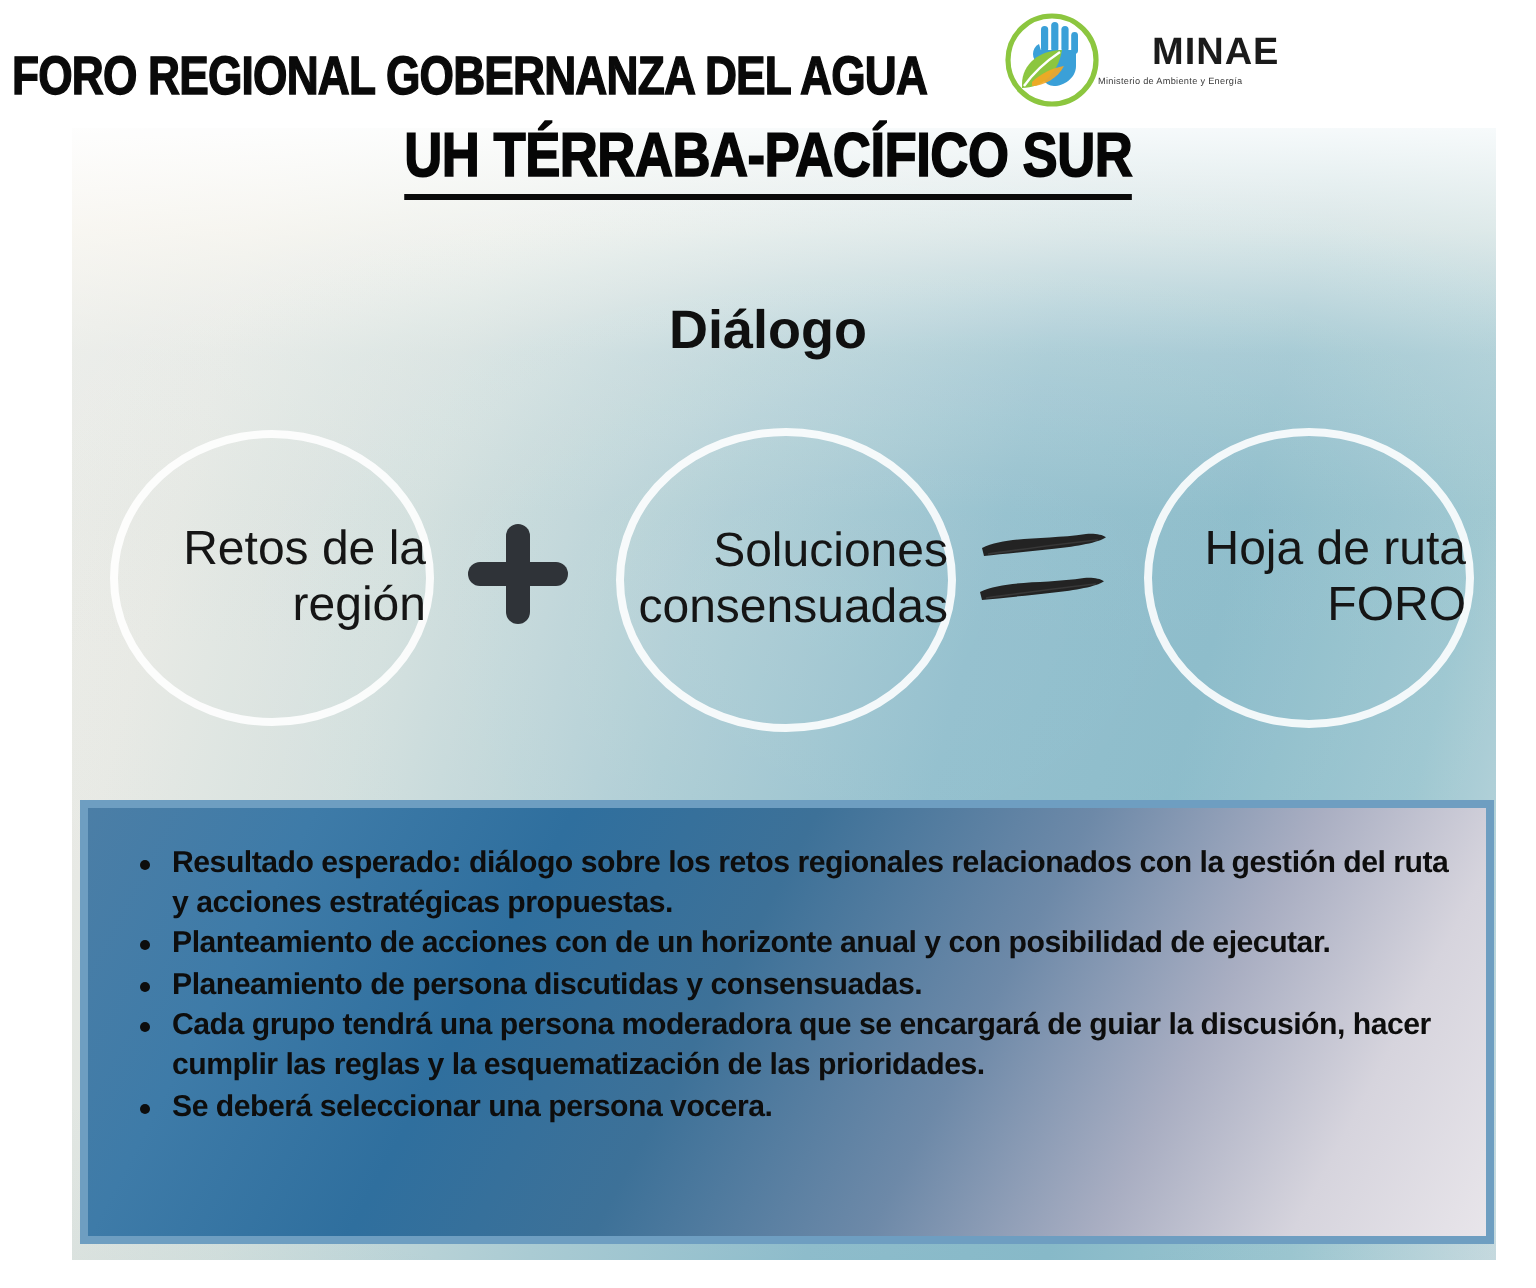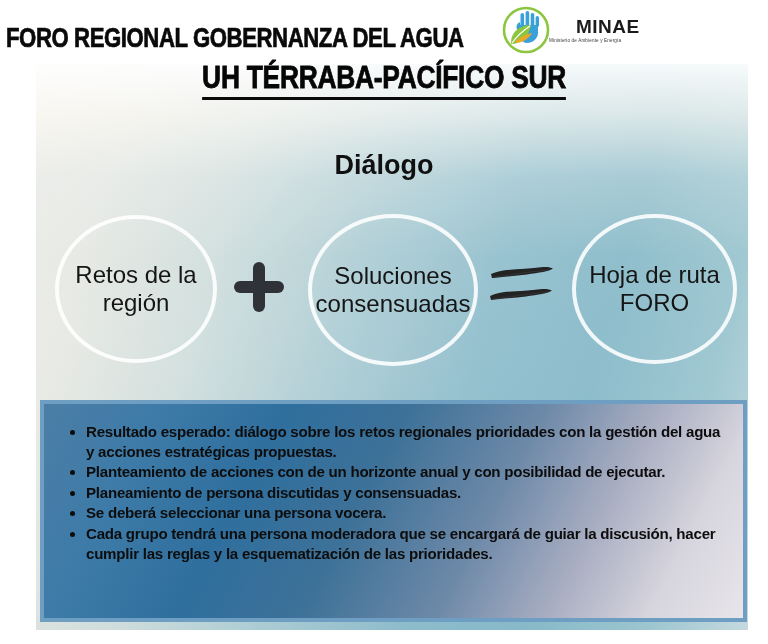--- a/index.html
+++ b/index.html
@@ -174,21 +174,21 @@
 
   
   .circle {
     position: absolute;
     border-radius: 50%;
     border: 4px solid rgba(255,255,255,0.88);
     box-sizing: border-box;
     display: flex;
     align-items: center;
     justify-content: center;
-    text-align: center;
+    text-align: right;
     line-height: 1.18;
     color: #151515;
     font-family: "Liberation Sans", sans-serif;
     font-size: 24px;
     font-weight: 400;
   }
   #circle-1 { left: 55px;  top: 215px; width: 162px; height: 148px; }
   #circle-2 { left: 308px; top: 214px; width: 170px; height: 152px; }
   #circle-3 { left: 572px; top: 214px; width: 165px; height: 150px; }
 
@@ -344,21 +344,21 @@
   </div>
 
   <div class="circle" id="circle-3">
     <span>Hoja de ruta FORO</span>
   </div>
 
   <div class="dot-speck"></div>
 
   <div class="bullet-box">
     <ul>
-      <li>Resultado esperado: diálogo sobre los retos regionales prioridades con la gestión del agua y acciones estratégicas propuestas.</li>
+      <li>Resultado esperado: diálogo sobre los retos regionales relacionados con la gestión del ruta y acciones estratégicas propuestas.</li>
       <li>Planteamiento de acciones con de un horizonte anual y con posibilidad de ejecutar.</li>
       <li>Planeamiento de persona discutidas y consensuadas.</li>
+      <li>Cada grupo tendrá una persona moderadora que se encargará de guiar la discusión, hacer cumplir las reglas y la esquematización de las prioridades.</li>
       <li>Se deberá seleccionar una persona vocera.</li>
-      <li>Cada grupo tendrá una persona moderadora que se encargará de guiar la discusión, hacer cumplir las reglas y la esquematización de las prioridades.</li>
     </ul>
   </div>
 
 </div>
 
 </body></html>

